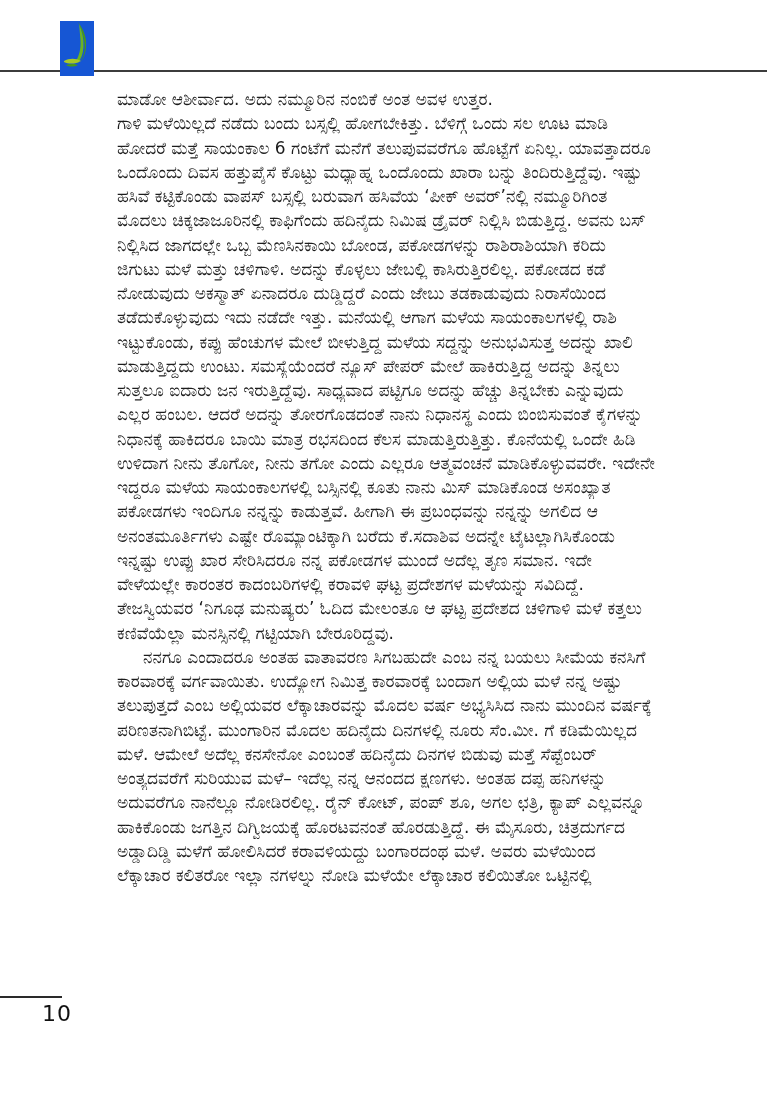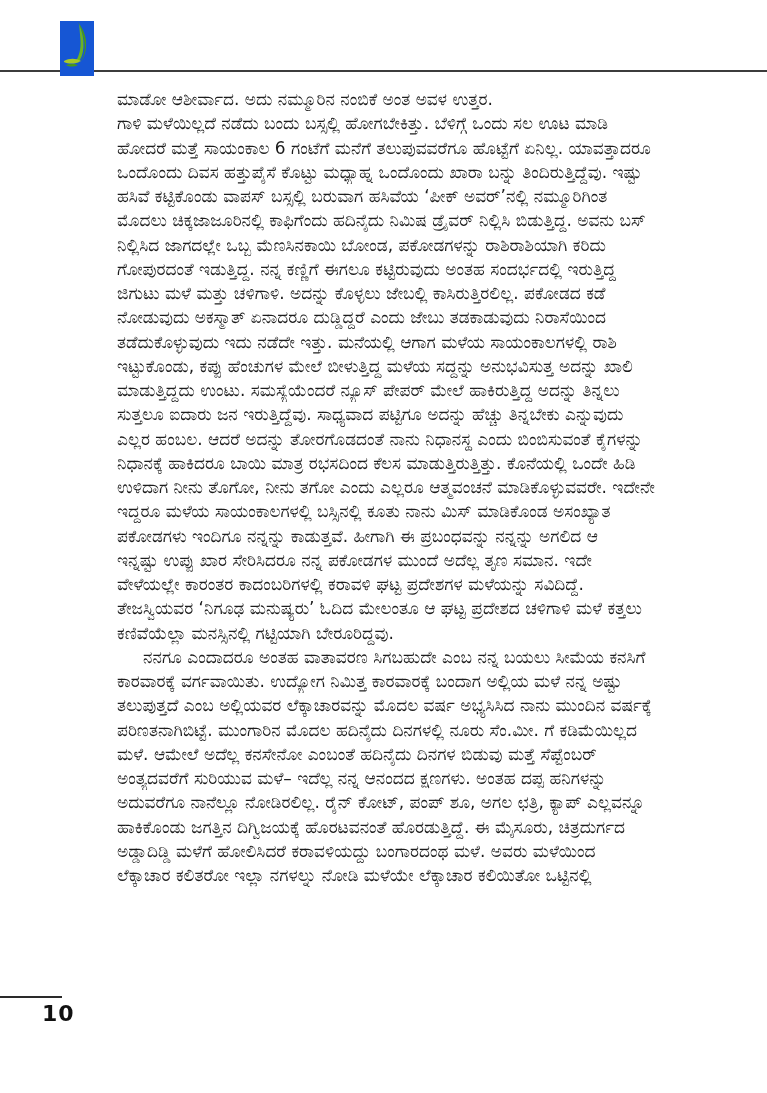--- a/index.html
+++ b/index.html
@@ -45,21 +45,21 @@
   .line.indent { padding-left: 26px; }
 
   
   .footer-rule {
     position: absolute; left: 0; top: 996px;
     width: 62px; height: 2px;
     background: #2a2a2a;
   }
   .page-number {
     position: absolute; left: 42px; top: 1001px;
-    font-size: 22px; font-weight: bold; color: #111111;
+    font-size: 22px; font-weight: normal; color: #111111;
     letter-spacing: 1px;
   }
 </style>
 </head>
 <body>
 
 <div class="page">
 
   <div class="header-rule"></div>
 
@@ -74,32 +74,32 @@
   </div>
 
   <div class="text-block" id="text-block">
       <div class="line">ಮಾಡೋ ಆಶೀರ್ವಾದ. ಅದು ನಮ್ಮೂರಿನ ನಂಬಿಕೆ ಅಂತ ಅವಳ ಉತ್ತರ.</div>
       <div class="line">ಗಾಳಿ ಮಳೆಯಿಲ್ಲದೆ ನಡೆದು ಬಂದು ಬಸ್ಸಲ್ಲಿ ಹೋಗಬೇಕಿತ್ತು. ಬೆಳಿಗ್ಗೆ ಒಂದು ಸಲ ಊಟ ಮಾಡಿ</div>
       <div class="line">ಹೋದರೆ ಮತ್ತೆ ಸಾಯಂಕಾಲ 6 ಗಂಟೆಗೆ ಮನೆಗೆ ತಲುಪುವವರೆಗೂ ಹೊಟ್ಟೆಗೆ ಏನಿಲ್ಲ. ಯಾವತ್ತಾದರೂ</div>
       <div class="line">ಒಂದೊಂದು ದಿವಸ ಹತ್ತುಪೈಸೆ ಕೊಟ್ಟು ಮಧ್ಯಾಹ್ನ ಒಂದೊಂದು ಖಾರಾ ಬನ್ನು ತಿಂದಿರುತ್ತಿದ್ದೆವು. ಇಷ್ಟು</div>
       <div class="line">ಹಸಿವೆ ಕಟ್ಟಿಕೊಂಡು ವಾಪಸ್ ಬಸ್ಸಲ್ಲಿ ಬರುವಾಗ ಹಸಿವೆಯ ‘ಪೀಕ್ ಅವರ್’ನಲ್ಲಿ ನಮ್ಮೂರಿಗಿಂತ</div>
       <div class="line">ಮೊದಲು ಚಿಕ್ಕಜಾಜೂರಿನಲ್ಲಿ ಕಾಫಿಗೆಂದು ಹದಿನೈದು ನಿಮಿಷ ಡ್ರೈವರ್ ನಿಲ್ಲಿಸಿ ಬಿಡುತ್ತಿದ್ದ. ಅವನು ಬಸ್</div>
       <div class="line">ನಿಲ್ಲಿಸಿದ ಜಾಗದಲ್ಲೇ ಒಬ್ಬ ಮೆಣಸಿನಕಾಯಿ ಬೋಂಡ, ಪಕೋಡಗಳನ್ನು ರಾಶಿರಾಶಿಯಾಗಿ ಕರಿದು</div>
-      <div class="line">ಗೋಪುರದಂತೆ ಇಡುತ್ತಿದ್ದ. ನನ್ನ ಕಣ್ಣಿಗೆ ಈಗಲೂ ಕಟ್ಟಿರುವುದು ಅಂತಹ ಸಂದರ್ಭದಲ್ಲಿ ಇರುತ್ತಿದ್ದ</div>
       <div class="line">ಜಿಗುಟು ಮಳೆ ಮತ್ತು ಚಳಿಗಾಳಿ. ಅದನ್ನು ಕೊಳ್ಳಲು ಜೇಬಲ್ಲಿ ಕಾಸಿರುತ್ತಿರಲಿಲ್ಲ.  ಪಕೋಡದ ಕಡೆ</div>
       <div class="line">ನೋಡುವುದು ಅಕಸ್ಮಾತ್ ಏನಾದರೂ ದುಡ್ಡಿದ್ದರೆ ಎಂದು ಜೇಬು ತಡಕಾಡುವುದು ನಿರಾಸೆಯಿಂದ</div>
       <div class="line">ತಡೆದುಕೊಳ್ಳುವುದು ಇದು ನಡೆದೇ ಇತ್ತು. ಮನೆಯಲ್ಲಿ ಆಗಾಗ ಮಳೆಯ ಸಾಯಂಕಾಲಗಳಲ್ಲಿ ರಾಶಿ</div>
       <div class="line">ಇಟ್ಟುಕೊಂಡು, ಕಪ್ಪು ಹೆಂಚುಗಳ ಮೇಲೆ ಬೀಳುತ್ತಿದ್ದ ಮಳೆಯ ಸದ್ದನ್ನು ಅನುಭವಿಸುತ್ತ ಅದನ್ನು ಖಾಲಿ</div>
       <div class="line">ಮಾಡುತ್ತಿದ್ದದು ಉಂಟು. ಸಮಸ್ಯೆಯೆಂದರೆ ನ್ಯೂಸ್ ಪೇಪರ್ ಮೇಲೆ ಹಾಕಿರುತ್ತಿದ್ದ ಅದನ್ನು ತಿನ್ನಲು</div>
       <div class="line">ಸುತ್ತಲೂ ಐದಾರು ಜನ ಇರುತ್ತಿದ್ದೆವು. ಸಾಧ್ಯವಾದ ಪಟ್ಟಿಗೂ ಅದನ್ನು ಹೆಚ್ಚು ತಿನ್ನಬೇಕು ಎನ್ನುವುದು</div>
       <div class="line">ಎಲ್ಲರ ಹಂಬಲ.  ಆದರೆ ಅದನ್ನು ತೋರಗೊಡದಂತೆ ನಾನು ನಿಧಾನಸ್ಥ ಎಂದು ಬಿಂಬಿಸುವಂತೆ ಕೈಗಳನ್ನು</div>
       <div class="line">ನಿಧಾನಕ್ಕೆ ಹಾಕಿದರೂ ಬಾಯಿ ಮಾತ್ರ ರಭಸದಿಂದ ಕೆಲಸ ಮಾಡುತ್ತಿರುತ್ತಿತ್ತು. ಕೊನೆಯಲ್ಲಿ ಒಂದೇ ಹಿಡಿ</div>
       <div class="line">ಉಳಿದಾಗ ನೀನು ತೊಗೋ, ನೀನು ತಗೋ ಎಂದು ಎಲ್ಲರೂ ಆತ್ಮವಂಚನೆ ಮಾಡಿಕೊಳ್ಳುವವರೇ. ಇದೇನೇ</div>
       <div class="line">ಇದ್ದರೂ ಮಳೆಯ ಸಾಯಂಕಾಲಗಳಲ್ಲಿ ಬಸ್ಸಿನಲ್ಲಿ ಕೂತು ನಾನು ಮಿಸ್ ಮಾಡಿಕೊಂಡ ಅಸಂಖ್ಯಾತ</div>
       <div class="line">ಪಕೋಡಗಳು ಇಂದಿಗೂ ನನ್ನನ್ನು ಕಾಡುತ್ತವೆ. ಹೀಗಾಗಿ ಈ ಪ್ರಬಂಧವನ್ನು ನನ್ನನ್ನು ಅಗಲಿದ ಆ</div>
+      <div class="line">ಅನಂತಮೂರ್ತಿಗಳು ಎಷ್ಟೇ ರೊಮ್ಯಾಂಟಿಕ್ಕಾಗಿ ಬರೆದು ಕೆ.ಸದಾಶಿವ ಅದನ್ನೇ ಟೈಟಲ್ಲಾಗಿಸಿಕೊಂಡು</div>
       <div class="line">ಇನ್ನಷ್ಟು ಉಪ್ಪು ಖಾರ ಸೇರಿಸಿದರೂ ನನ್ನ ಪಕೋಡಗಳ ಮುಂದೆ ಅದೆಲ್ಲ ತೃಣ ಸಮಾನ.  ಇದೇ</div>
       <div class="line">ವೇಳೆಯಲ್ಲೇ ಕಾರಂತರ ಕಾದಂಬರಿಗಳಲ್ಲಿ ಕರಾವಳಿ ಘಟ್ಟ ಪ್ರದೇಶಗಳ ಮಳೆಯನ್ನು ಸವಿದಿದ್ದೆ.</div>
       <div class="line">ತೇಜಸ್ವಿಯವರ ‘ನಿಗೂಢ ಮನುಷ್ಯರು’ ಓದಿದ ಮೇಲಂತೂ ಆ ಘಟ್ಟ ಪ್ರದೇಶದ ಚಳಿಗಾಳಿ ಮಳೆ ಕತ್ತಲು</div>
       <div class="line">ಕಣಿವೆಯೆಲ್ಲಾ ಮನಸ್ಸಿನಲ್ಲಿ ಗಟ್ಟಿಯಾಗಿ ಬೇರೂರಿದ್ದವು.</div>
       <div class="line indent">ನನಗೂ ಎಂದಾದರೂ ಅಂತಹ ವಾತಾವರಣ ಸಿಗಬಹುದೇ ಎಂಬ ನನ್ನ ಬಯಲು ಸೀಮೆಯ ಕನಸಿಗೆ</div>
       <div class="line">ಕಾರವಾರಕ್ಕೆ ವರ್ಗವಾಯಿತು. ಉದ್ಯೋಗ ನಿಮಿತ್ತ ಕಾರವಾರಕ್ಕೆ ಬಂದಾಗ ಅಲ್ಲಿಯ ಮಳೆ ನನ್ನ ಅಷ್ಟು</div>
       <div class="line">ತಲುಪುತ್ತದೆ ಎಂಬ ಅಲ್ಲಿಯವರ ಲೆಕ್ಕಾಚಾರವನ್ನು ಮೊದಲ ವರ್ಷ ಅಭ್ಯಸಿಸಿದ ನಾನು ಮುಂದಿನ ವರ್ಷಕ್ಕೆ</div>
       <div class="line">ಪರಿಣತನಾಗಿಬಿಟ್ಟೆ. ಮುಂಗಾರಿನ ಮೊದಲ ಹದಿನೈದು ದಿನಗಳಲ್ಲಿ ನೂರು ಸೆಂ.ಮೀ. ಗೆ ಕಡಿಮೆಯಿಲ್ಲದ</div>
       <div class="line">ಮಳೆ. ಆಮೇಲೆ ಅದೆಲ್ಲ ಕನಸೇನೋ ಎಂಬಂತೆ ಹದಿನೈದು ದಿನಗಳ ಬಿಡುವು ಮತ್ತೆ ಸೆಪ್ಟೆಂಬರ್</div>
       <div class="line">ಅಂತ್ಯದವರೆಗೆ ಸುರಿಯುವ ಮಳೆ– ಇದೆಲ್ಲ ನನ್ನ ಆನಂದದ ಕ್ಷಣಗಳು. ಅಂತಹ ದಪ್ಪ ಹನಿಗಳನ್ನು</div>

